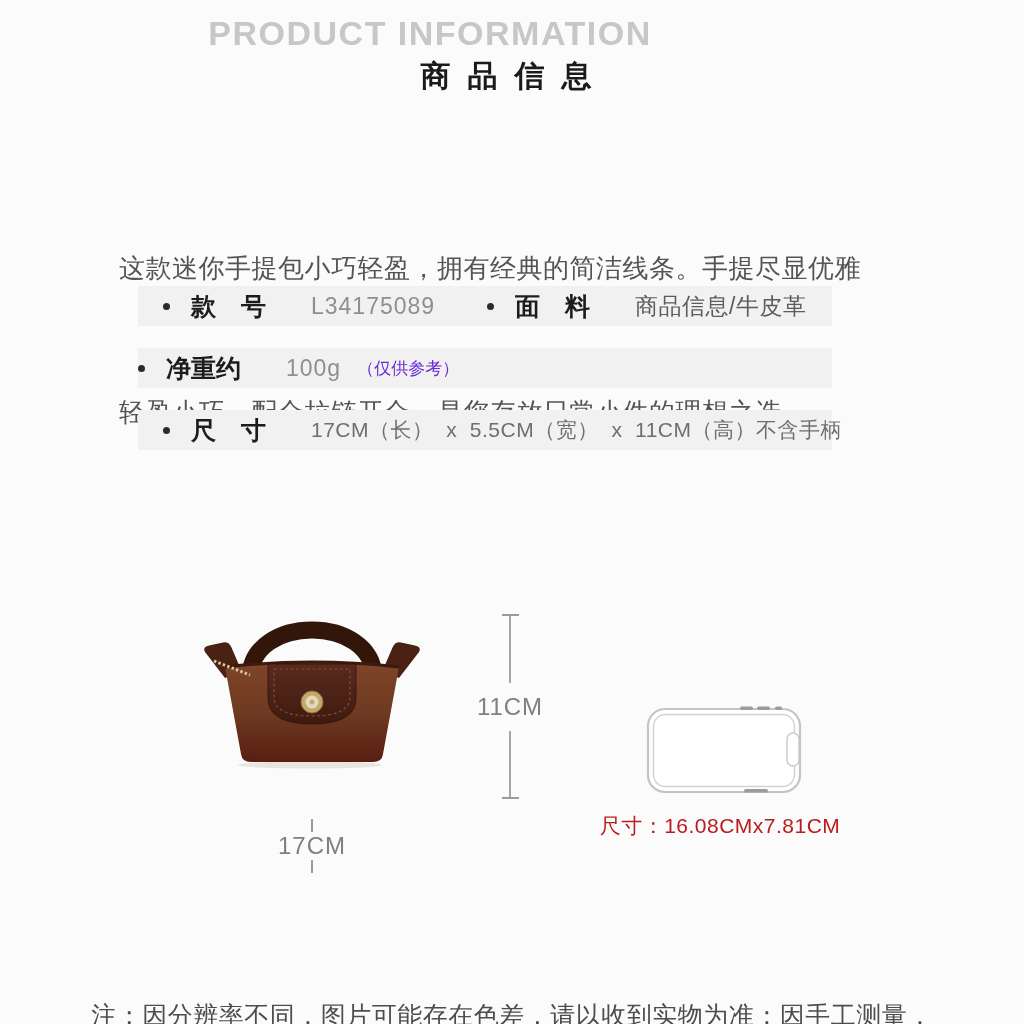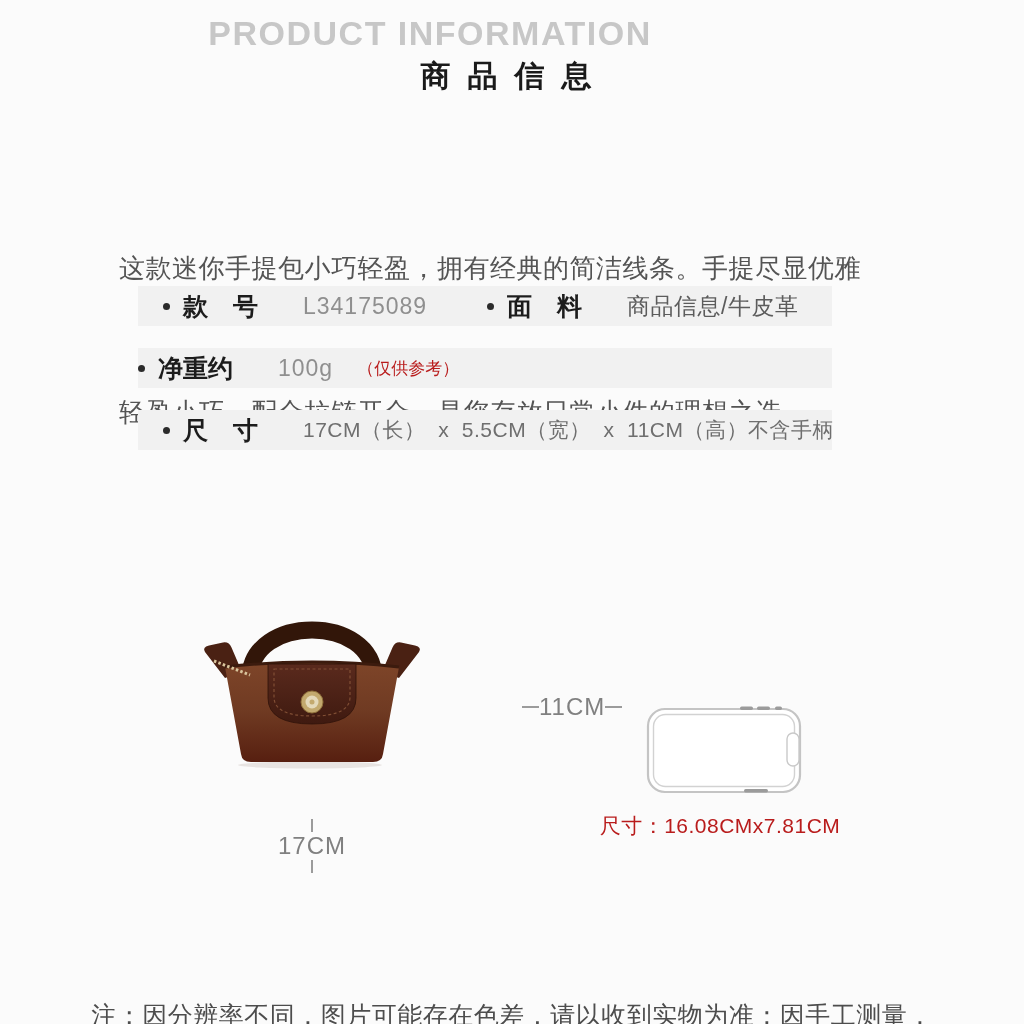--- a/index.html
+++ b/index.html
@@ -29,31 +29,31 @@
   }
   .cell{display:flex;align-items:center;}
   .c1{width:349px;}
   .c2{flex:1;}
   .dot{
     width:7px;height:7px;border-radius:50%;background:#2b2b2b;flex:0 0 auto;
     margin-right:13px;
   }
   .c1 .dot{margin-left:25px;}
   .spec-label{
-    width:120px;flex:0 0 auto;font-size:25px;font-weight:bold;color:#1c1c1c;white-space:pre;
+    width:120px;flex:0 0 auto;font-size:25px;font-weight:bold;color:#1c1c1c;white-space:pre;margin-left:8px;
   }
   .spec-value{font-size:23px;color:#5c5c5c;white-space:pre;letter-spacing:0.5px;}
   .spec-value.latin{color:#8f8f8f;font-size:23px;letter-spacing:1px;}
   .spec-value.dims{font-size:21px;color:#6f6f6f;}
-  .spec-note{font-size:17px;color:#b91c1c;margin-left:24px;white-space:pre;}
+  .spec-note{font-size:17px;color:#6d28d9;margin-left:16px;white-space:pre;}
   
   .bag-svg{position:absolute;left:192px;top:598px;}
   .v-dim{
     position:absolute;left:482px;top:614px;width:56px;height:185px;
-    display:flex;align-items:center;margin-left:40px;
+    display:flex;flex-direction:column;align-items:center;
   }
   .v-dim .cap{width:17px;height:2px;background:#9b9b9b;flex:0 0 auto;}
   .v-dim .line{width:2px;flex:1;background:#a6a6a6;}
   .v-dim .dim-label{margin:10px 0;}
   .h-dim{
     position:absolute;left:220px;top:819px;width:184px;height:26px;
     display:flex;flex-direction:column;align-items:center;
   }
   .h-dim .cap{width:2px;height:13px;background:#9b9b9b;flex:0 0 auto;}
   .h-dim .line{height:2px;flex:1;background:#a6a6a6;}

